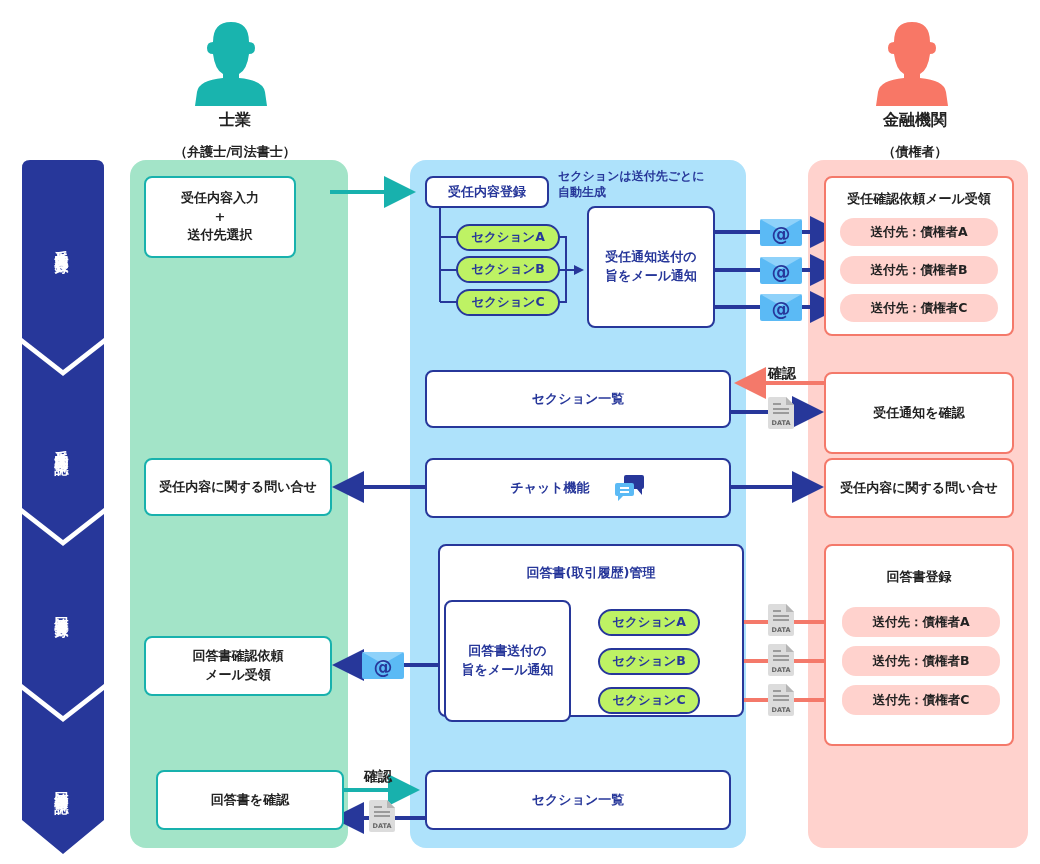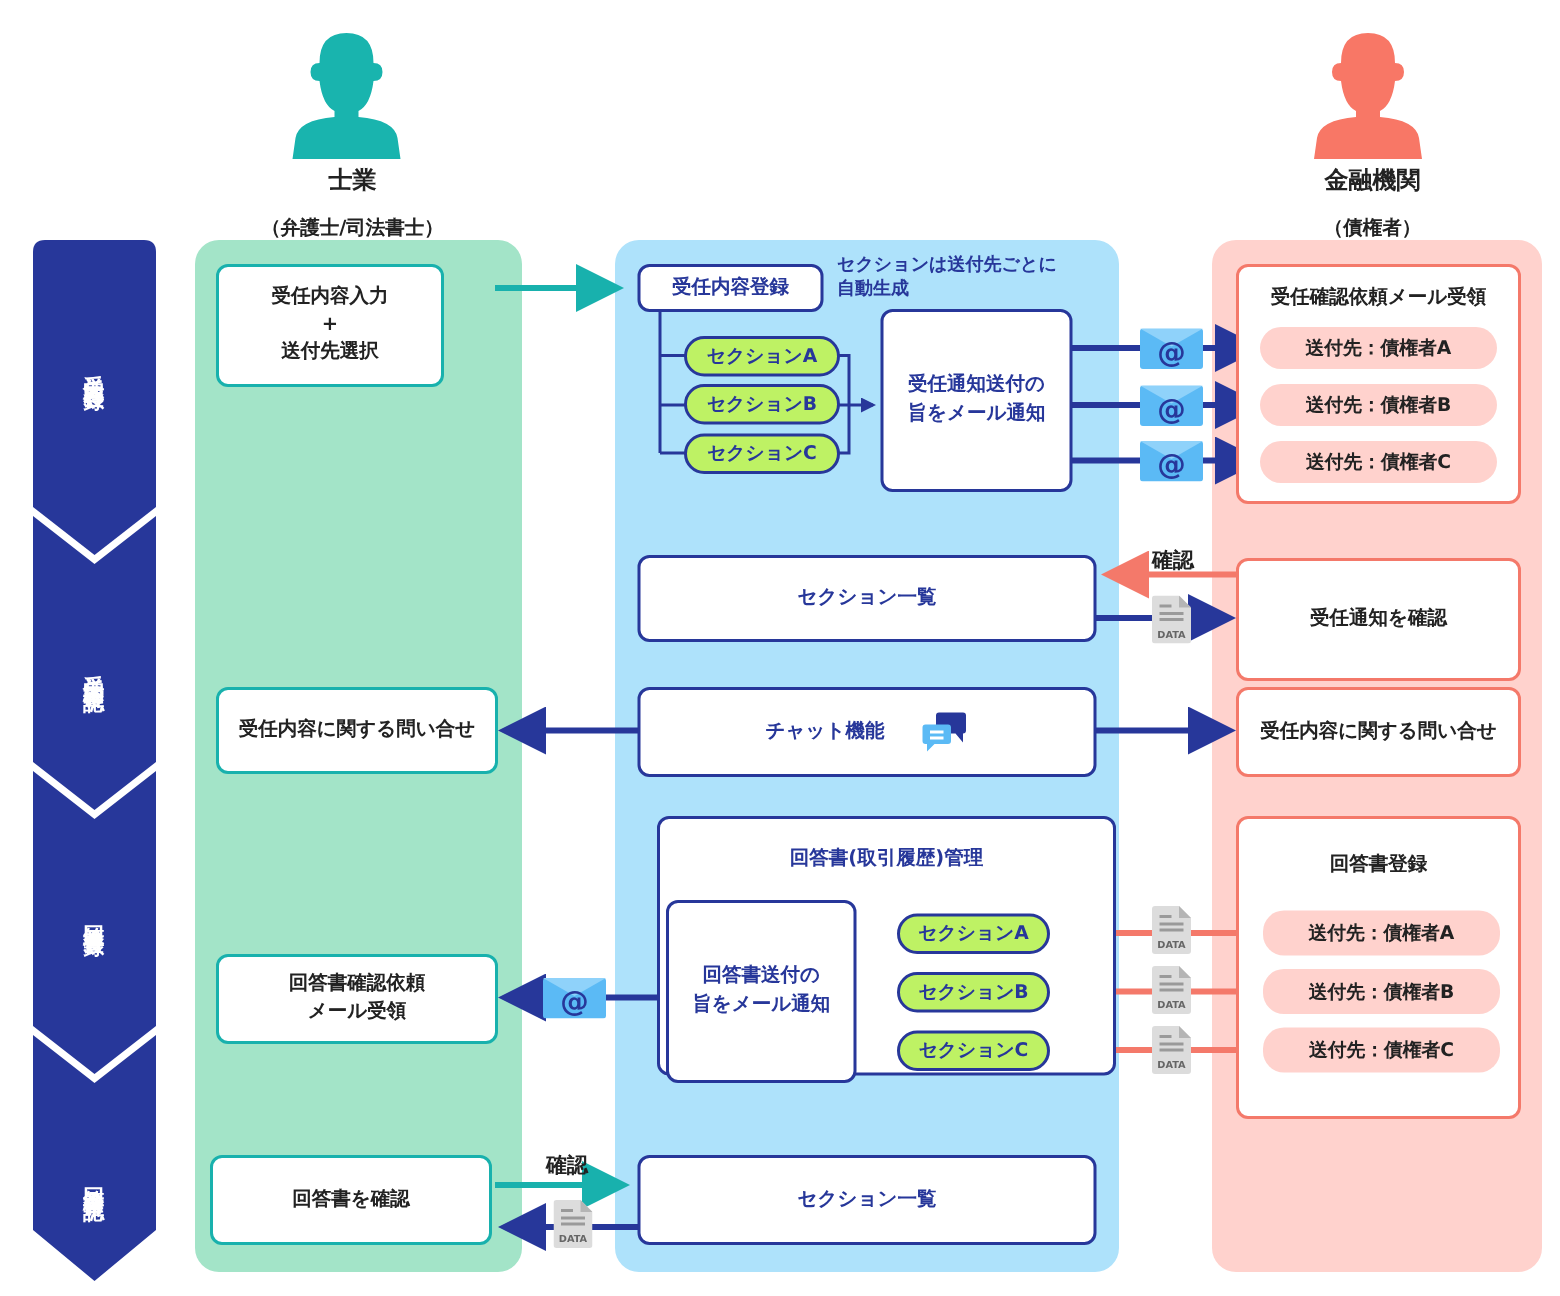--- a/index.html
+++ b/index.html
@@ -114,21 +114,21 @@
     <div>送付先選択</div>
   </div>
 </div>
 <div class="box box-teal" style="left:144px;top:458px;width:188px;height:58px">受任内容に関する問い合せ</div>
 <div class="box box-teal" style="left:144px;top:636px;width:188px;height:60px">
   <div>
     <div>回答書確認依頼</div>
     <div>メール受領</div>
   </div>
 </div>
-<div class="box box-teal" style="left:140px;top:770px;width:188px;height:60px">回答書を確認</div>
+<div class="box box-teal" style="left:156px;top:770px;width:188px;height:60px">回答書を確認</div>
 
 <div class="box box-navy" style="left:425px;top:176px;width:124px;height:32px">受任内容登録</div>
 <div class="small-label" style="left:558px;top:168px;color:#27379a;font-size:12px;line-height:1.35">
   <div>セクションは送付先ごとに</div>
   <div>自動生成</div>
 </div>
 <div class="pill pill-navy" style="left:456px;top:224px;width:104px;height:27px">セクションA</div>
 <div class="pill pill-navy" style="left:456px;top:256px;width:104px;height:27px">セクションB</div>
 <div class="pill pill-navy" style="left:456px;top:289px;width:104px;height:27px">セクションC</div>
 <div class="box box-navy" style="left:587px;top:206px;width:128px;height:122px">

